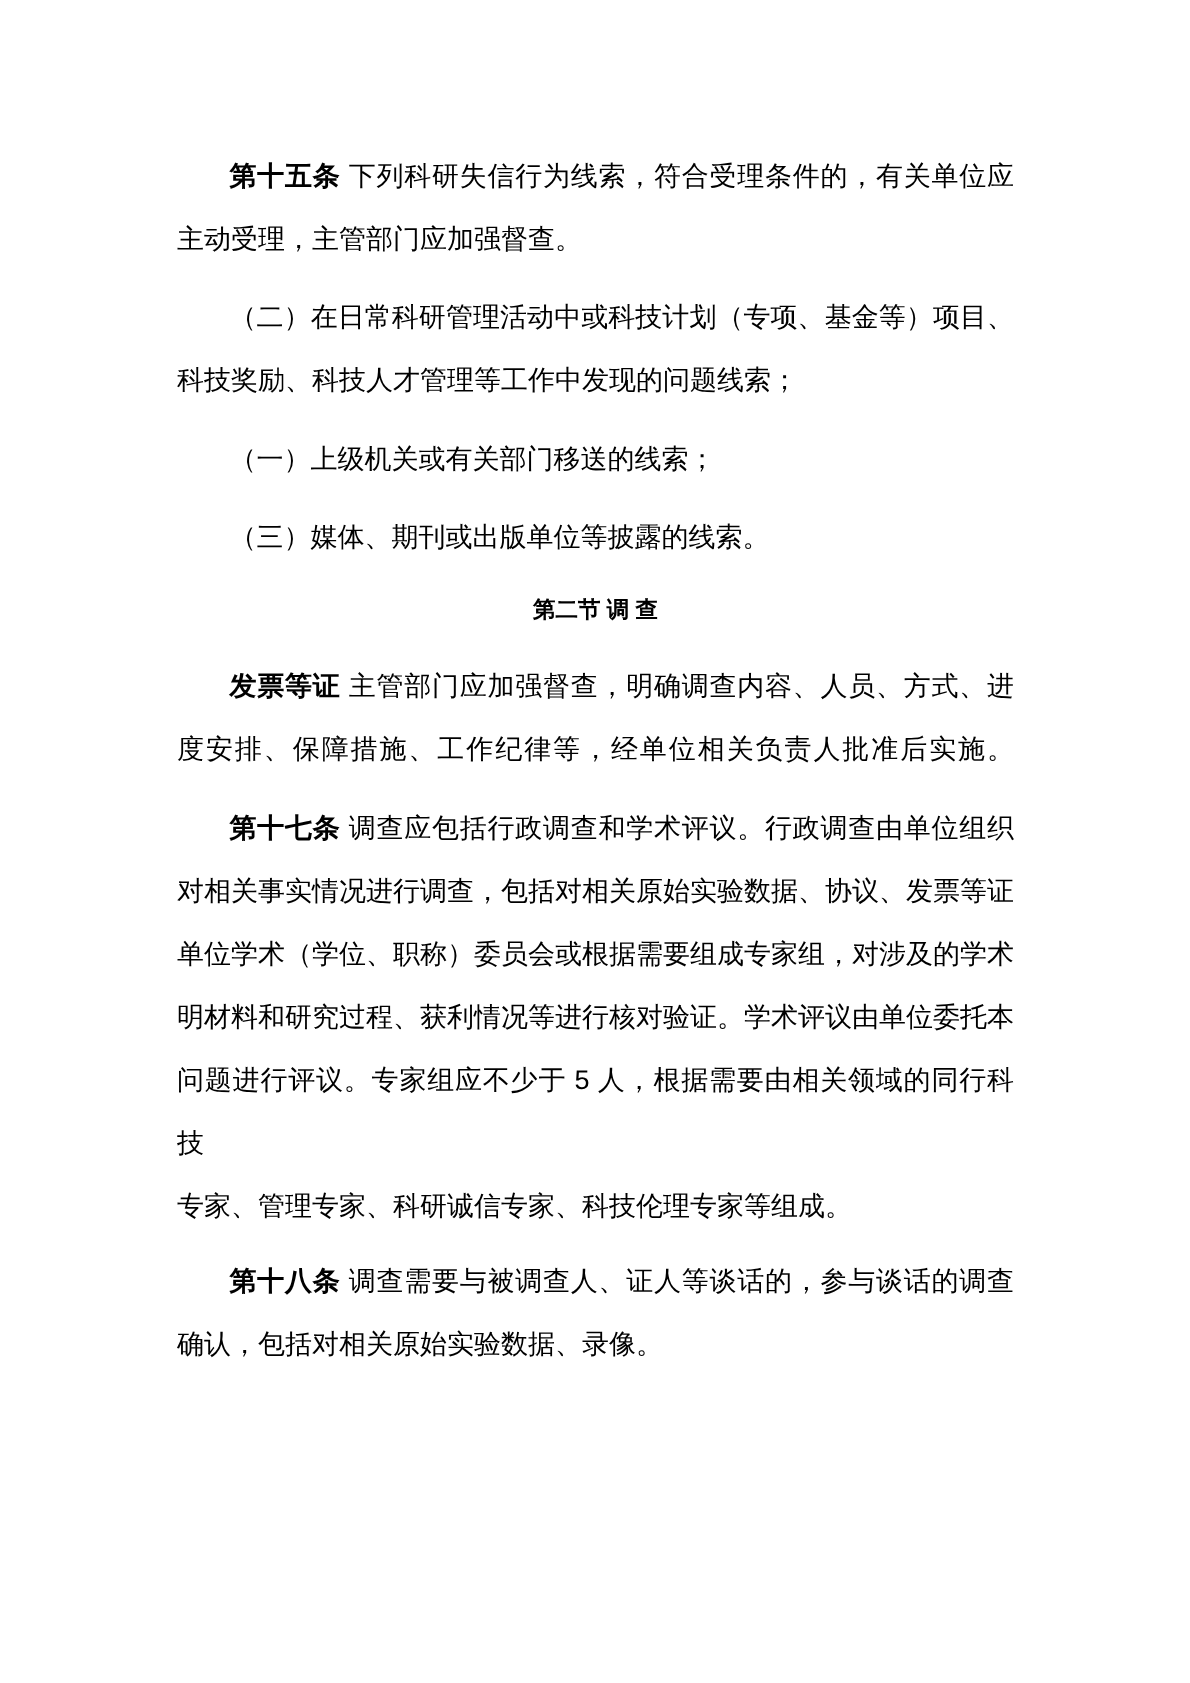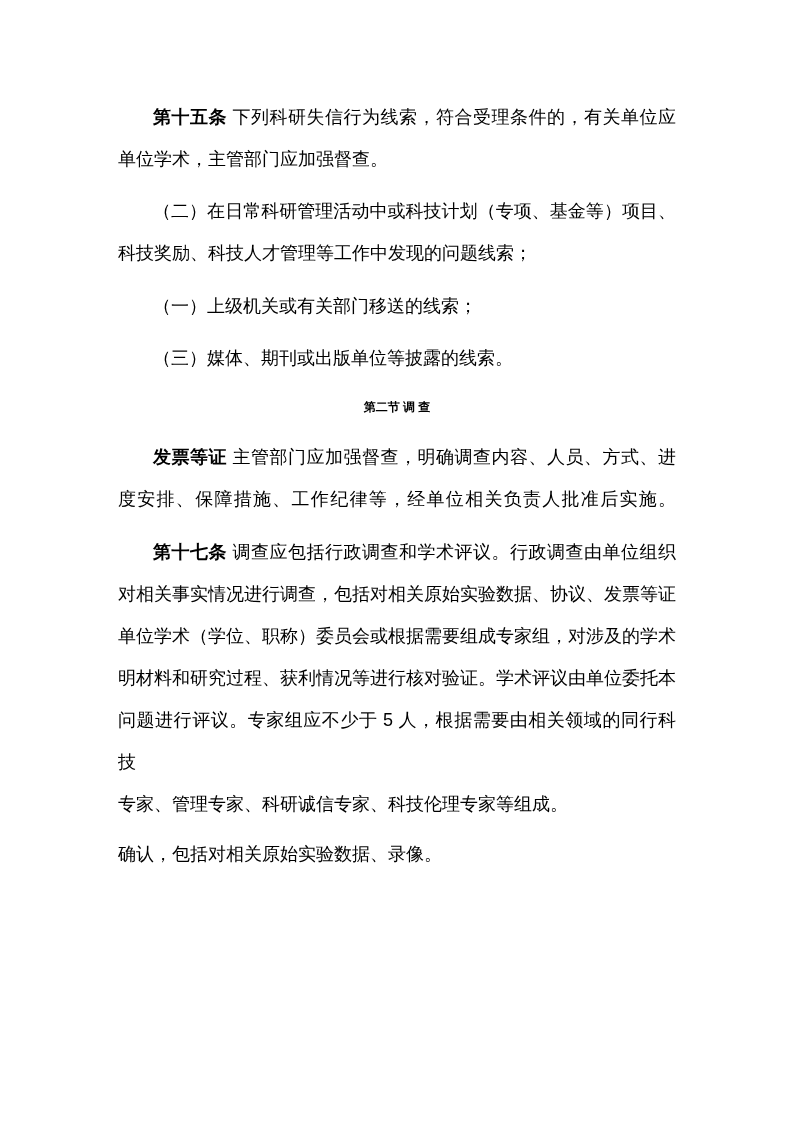--- a/index.html
+++ b/index.html
@@ -23,35 +23,35 @@
     text-align:justify;
     white-space:normal;
   }
   .j{text-align-last:justify;}
   .ind{text-indent:35px;}
   .ln b{font-weight:700;}
   .heading .ln{
     text-align:center;
     text-align-last:center;
     font-weight:700;
-    font-size:12px;
+    font-size:15px;
   }
   .mt7{margin-top:7px;}
   .mt8{margin-top:8px;}
   .mt10{margin-top:10px;}
   .mt11{margin-top:11px;}
 </style>
 </head>
 <body>
 
 <div class="page">
 
   <div class="para">
     <div class="ln j ind"><b>第十五条</b><span> 下列科研失信行为线索，符合受理条件的，有关单位应</span></div>
-    <div class="ln">单位学术，主管部门应加强督查。</div>
+    <div class="ln">主动受理，主管部门应加强督查。</div>
   </div>
 
   <div class="para mt10">
     <div class="ln j ind">（二）在日常科研管理活动中或科技计划（专项、基金等）项目、</div>
     <div class="ln">科技奖励、科技人才管理等工作中发现的问题线索；</div>
   </div>
 
   <div class="para mt11">
     <div class="ln ind">（一）上级机关或有关部门移送的线索；</div>
   </div>
@@ -72,16 +72,17 @@
   <div class="para mt11">
     <div class="ln j ind"><b>第十七条</b><span> 调查应包括行政调查和学术评议。行政调查由单位组织</span></div>
     <div class="ln j">对相关事实情况进行调查，包括对相关原始实验数据、协议、发票等证</div>
     <div class="ln j">单位学术（学位、职称）委员会或根据需要组成专家组，对涉及的学术</div>
     <div class="ln j">明材料和研究过程、获利情况等进行核对验证。学术评议由单位委托本</div>
     <div class="ln j">问题进行评议。专家组应不少于 5 人，根据需要由相关领域的同行科技</div>
     <div class="ln">专家、管理专家、科研诚信专家、科技伦理专家等组成。</div>
   </div>
 
   <div class="para mt8">
+    <div class="ln j ind"><b>第十八条</b><span> 调查需要与被调查人、证人等谈话的，参与谈话的调查</span></div>
     <div class="ln">确认，包括对相关原始实验数据、录像。</div>
   </div>
 
 </div>
 
 </body></html>

